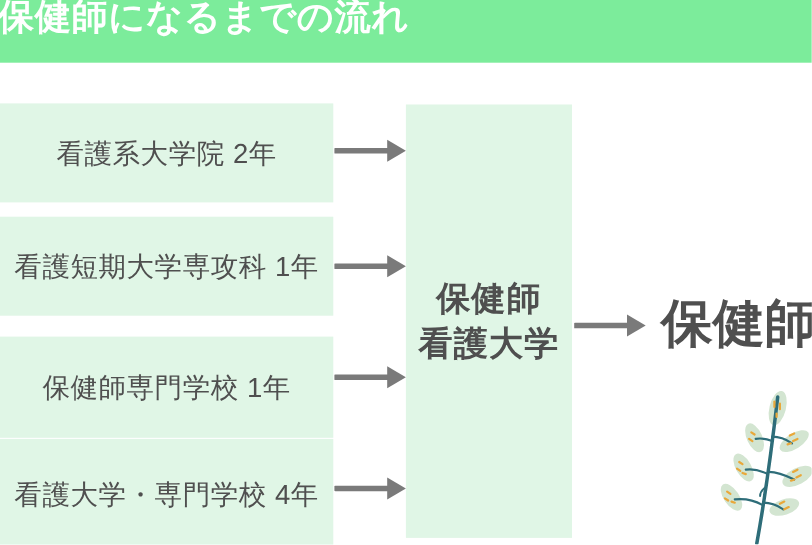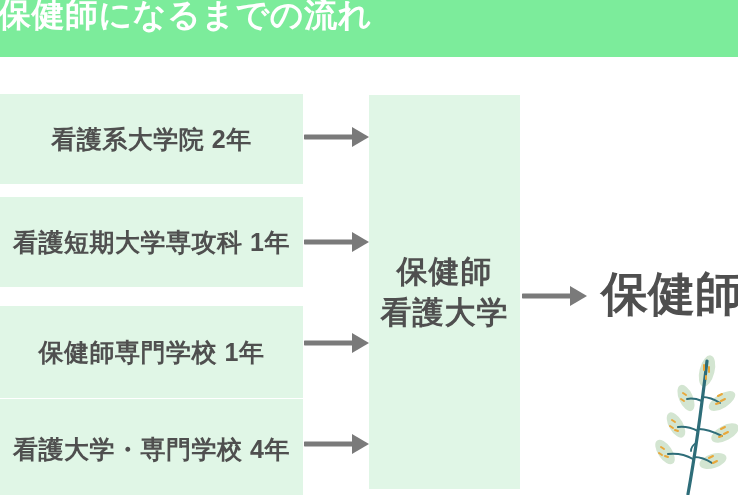--- a/index.html
+++ b/index.html
@@ -30,21 +30,21 @@
     position:absolute;left:-2px;top:-7px;
     font-size:33px;line-height:44px;font-weight:800;
     color:var(--header_text);white-space:nowrap;letter-spacing:0.5px;
   }
   .step-box{
     position:absolute;left:0;width:303px;height:90px;
     background:var(--box_bg);
     display:flex;align-items:center;justify-content:center;
   }
   .step-box .label{
-    font-size:25px;font-weight:bold;color:var(--text);
+    font-size:25px;font-weight:normal;color:var(--text);
     white-space:nowrap;letter-spacing:0.5px;
   }
   .step-1{top:94px;}
   .step-2{top:197px;align-items:center;}
   .step-3{top:306px;height:92px;}
   .step-4{top:399px;height:101px;}
   .arrow{position:absolute;width:66px;height:26px;}
   .arrow-1{left:304px;top:124px;}
   .arrow-2{left:304px;top:229px;}
   .arrow-3{left:304px;top:330px;}

